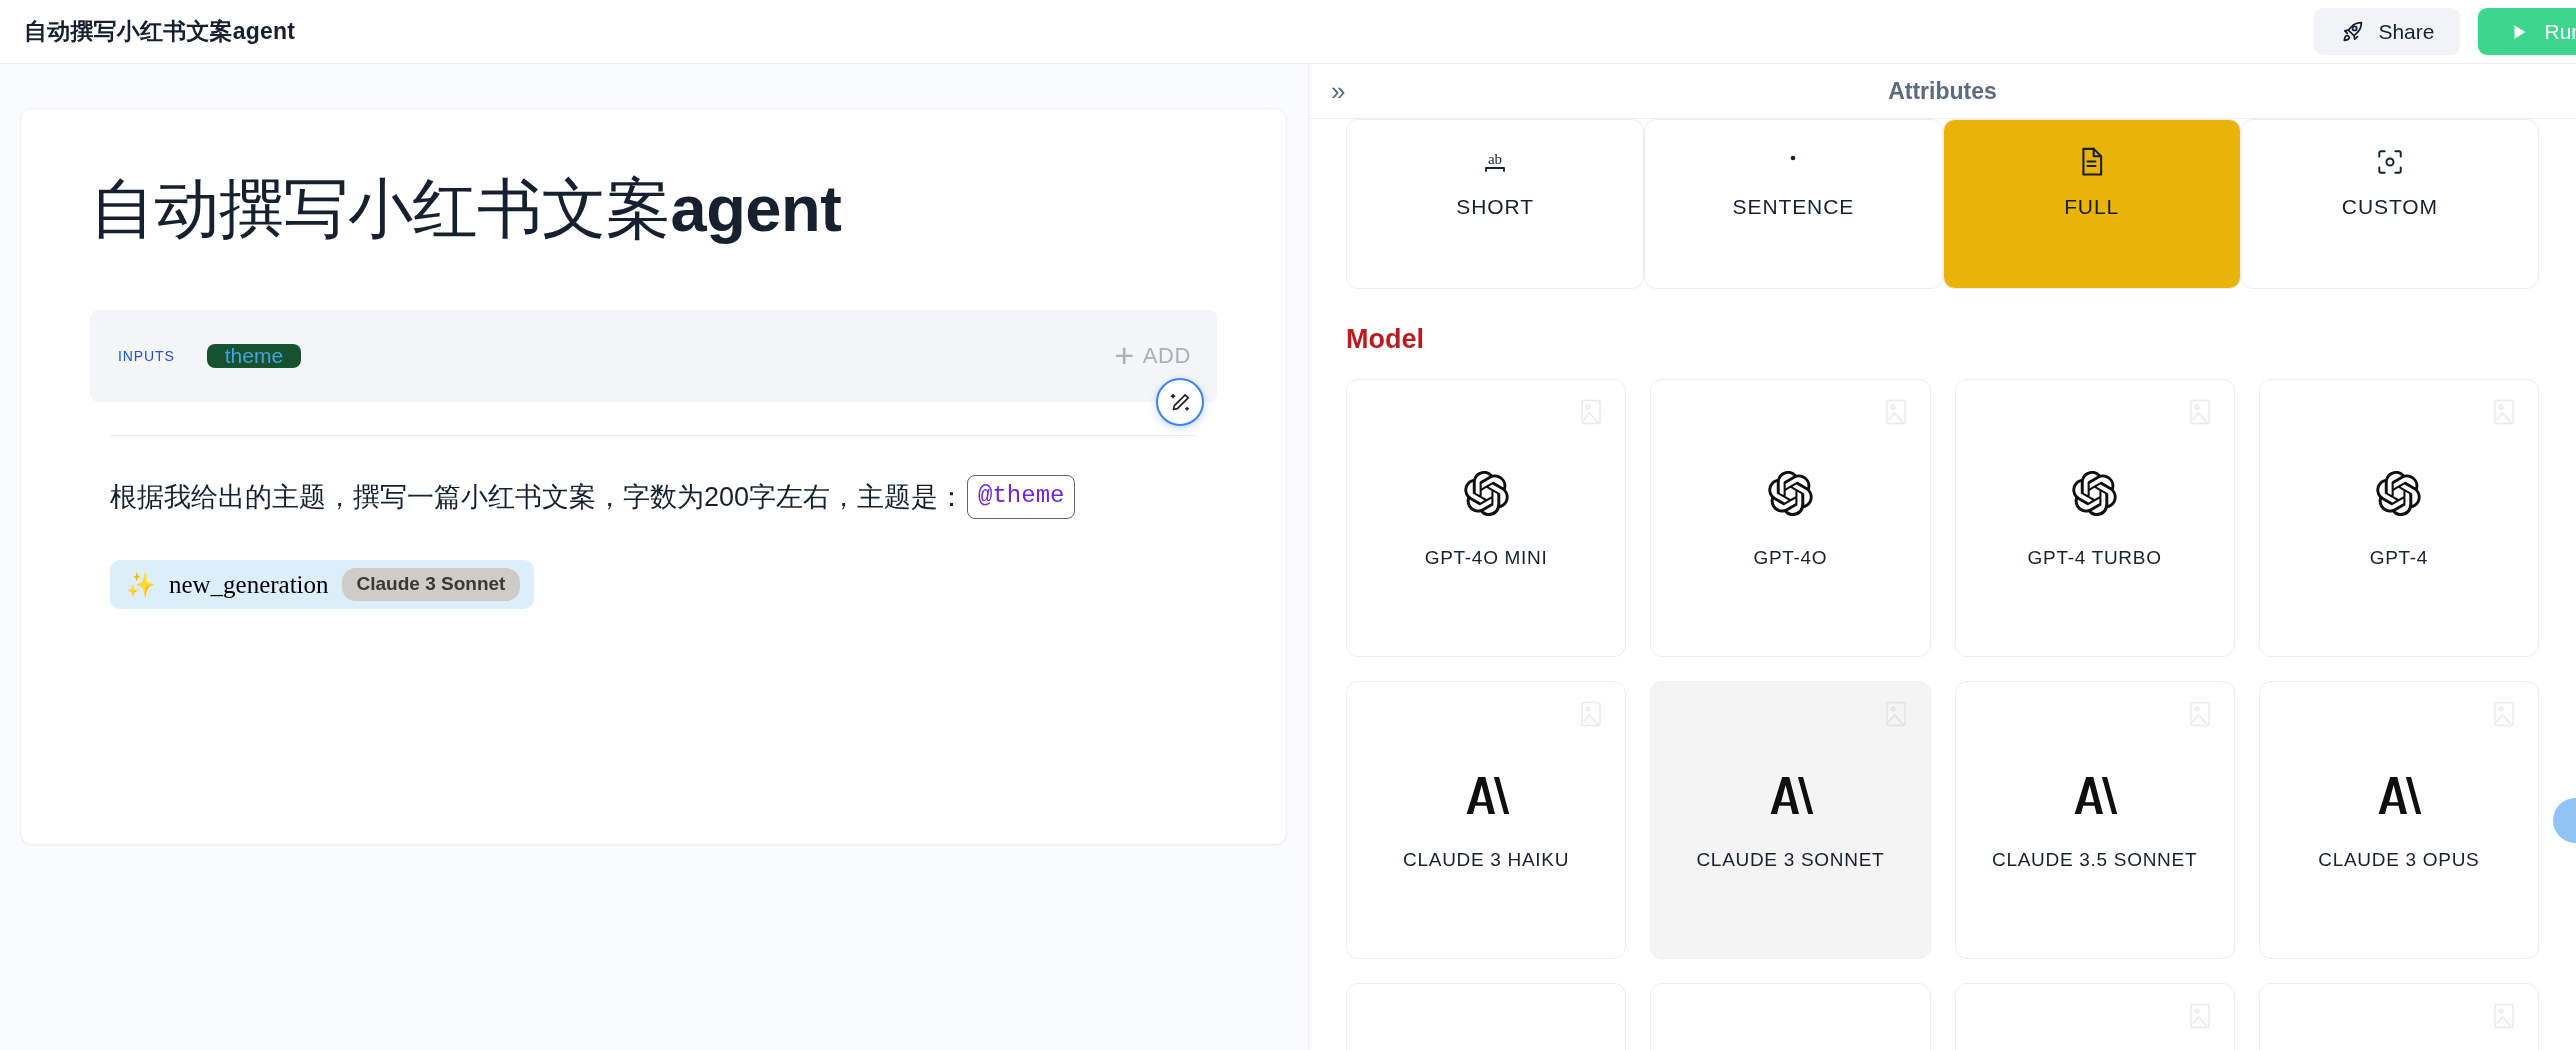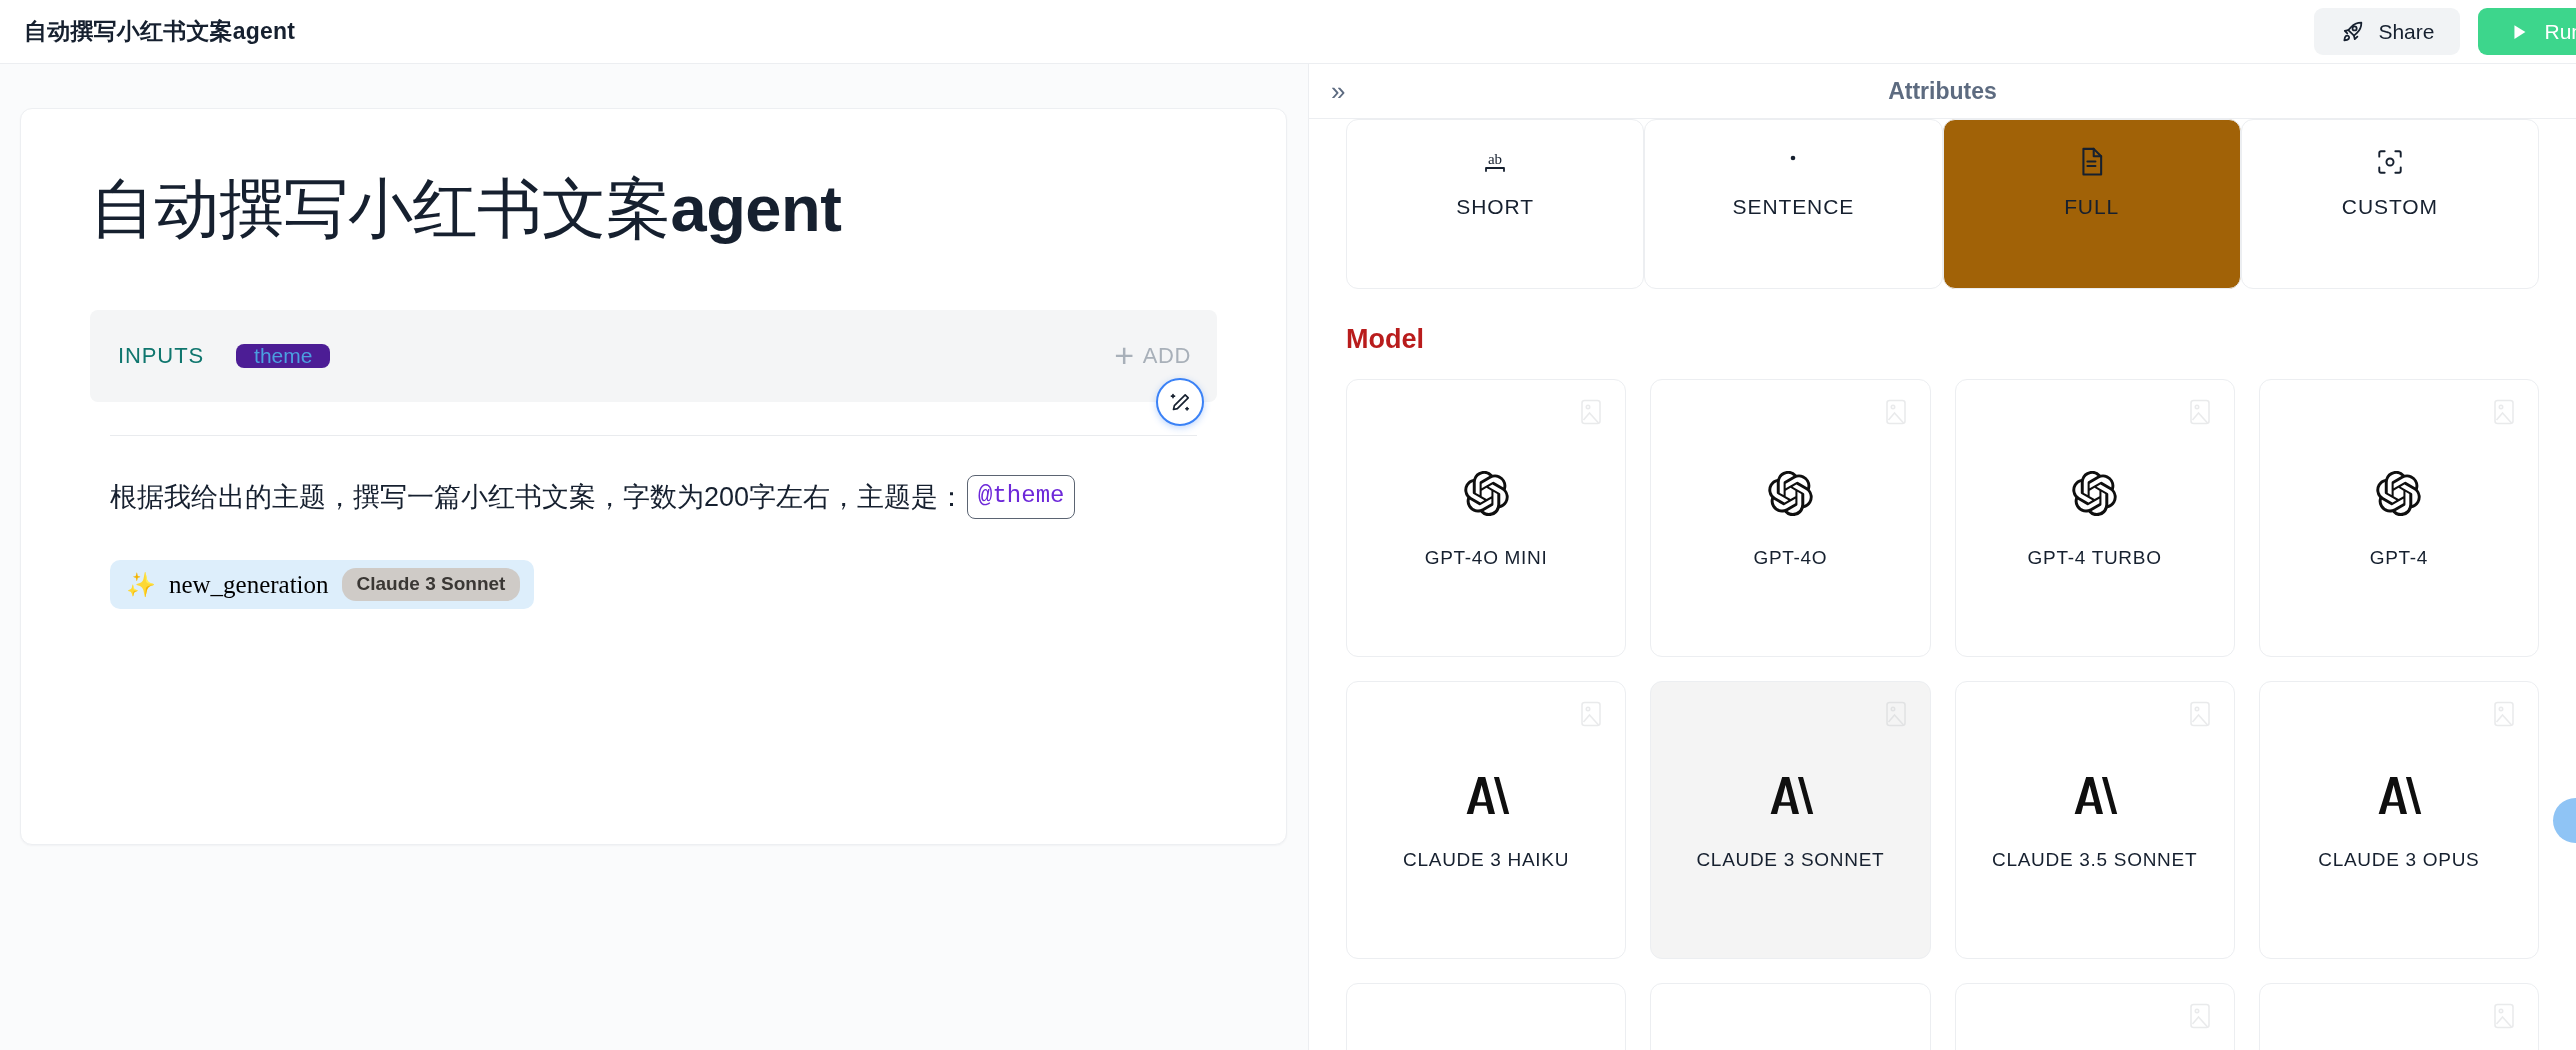--- a/index.html
+++ b/index.html
@@ -83,26 +83,26 @@
   .inputs-bar {
     position: relative;
     margin: 61px 69px 0 69px;
     height: 92px;
     background: #f4f5f6;
     border-radius: 8px;
     display: flex; align-items: center;
     padding: 0 26px 0 28px;
   }
   .inputs-label {
-    font-size: 22px; color: #0f766e;
+    font-size: 14px; color: #1d4ed8;
     letter-spacing: 0.9px;
   }
   .chip-theme {
     margin-left: 32px;
-    background: #4c1d95;
+    background: #14532d;
     color: #4b9fe0;
     border-radius: 8px;
     padding: 0 18px;
     font-size: 21px;
   }
   .add-btn {
     margin-left: auto;
     display: flex; align-items: center; gap: 8px;
     color: #a8b0b9; font-size: 22px;
     letter-spacing: 0.6px;
@@ -207,21 +207,21 @@
   .opt-card {
     position: relative;
     height: 170px;
     background: #ffffff;
     border: 1px solid #eceef1;
     border-radius: 12px;
     display: flex; flex-direction: column; align-items: center;
     padding-top: 22px;
     cursor: pointer;
   }
-  .opt-card.selected { background: #a16207; }
+  .opt-card.selected { background: #eab308; }
   .opt-icon { height: 39px; display: flex; align-items: center; justify-content: center; }
   .opt-label {
     margin-top: 14px;
     font-size: 21px; letter-spacing: 0.9px;
     color: #16202f; font-weight: 500;
   }
 
   .section-head { margin: 35px 0 0 0; }
   .section-title { font-size: 27px; font-weight: bold; color: #b91c1c; }
   .section-sub { margin-top: 10px; font-size: 21px; color: #9ba3ad; }

